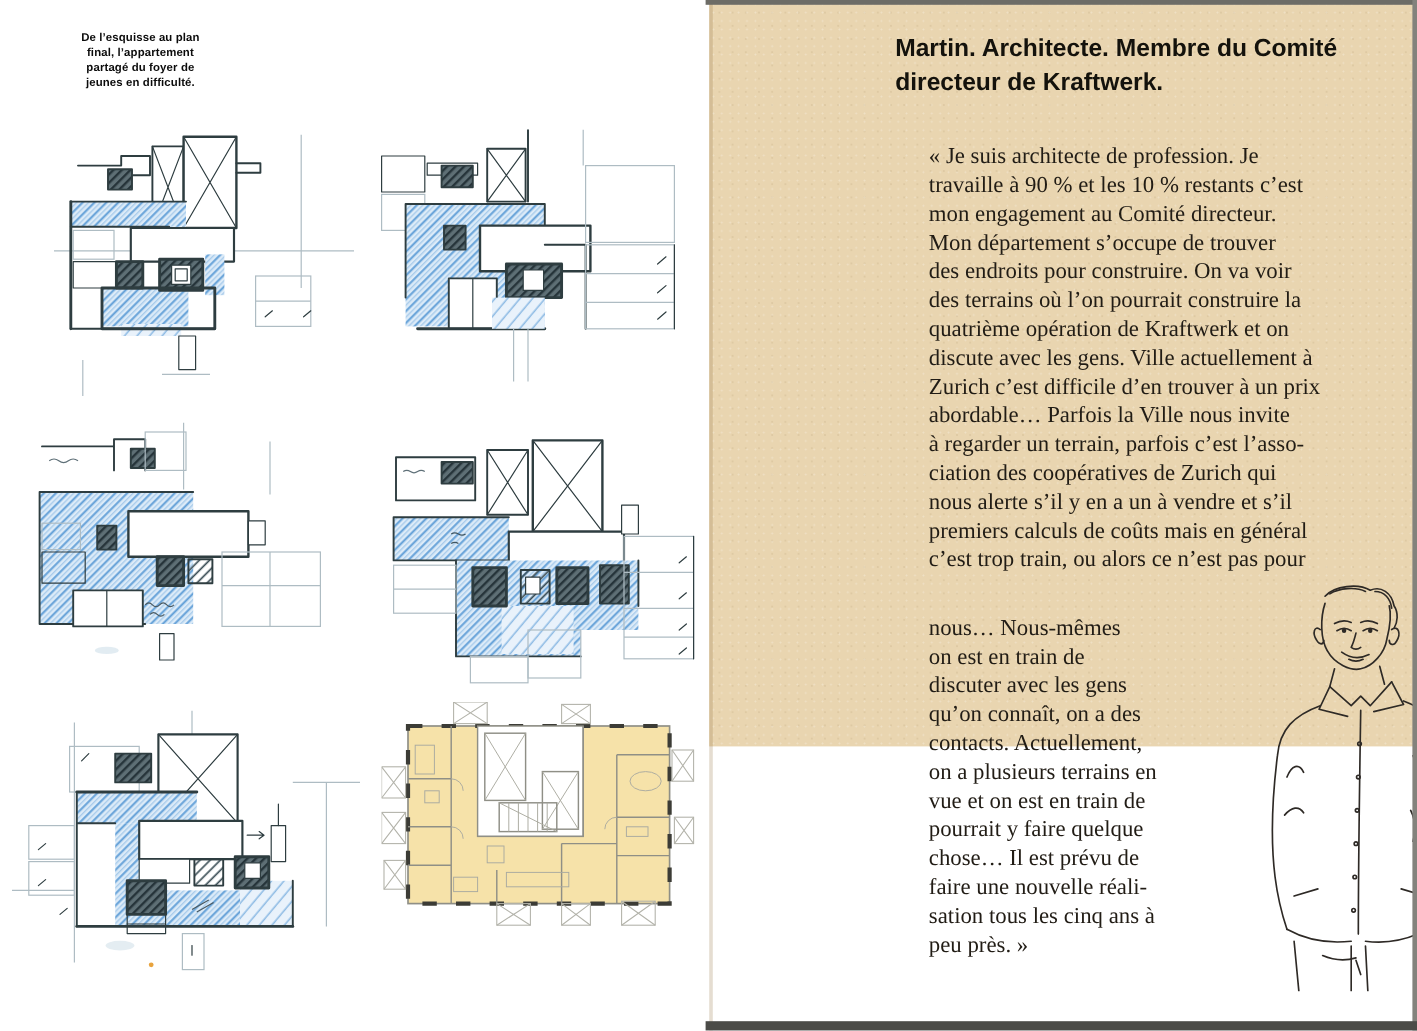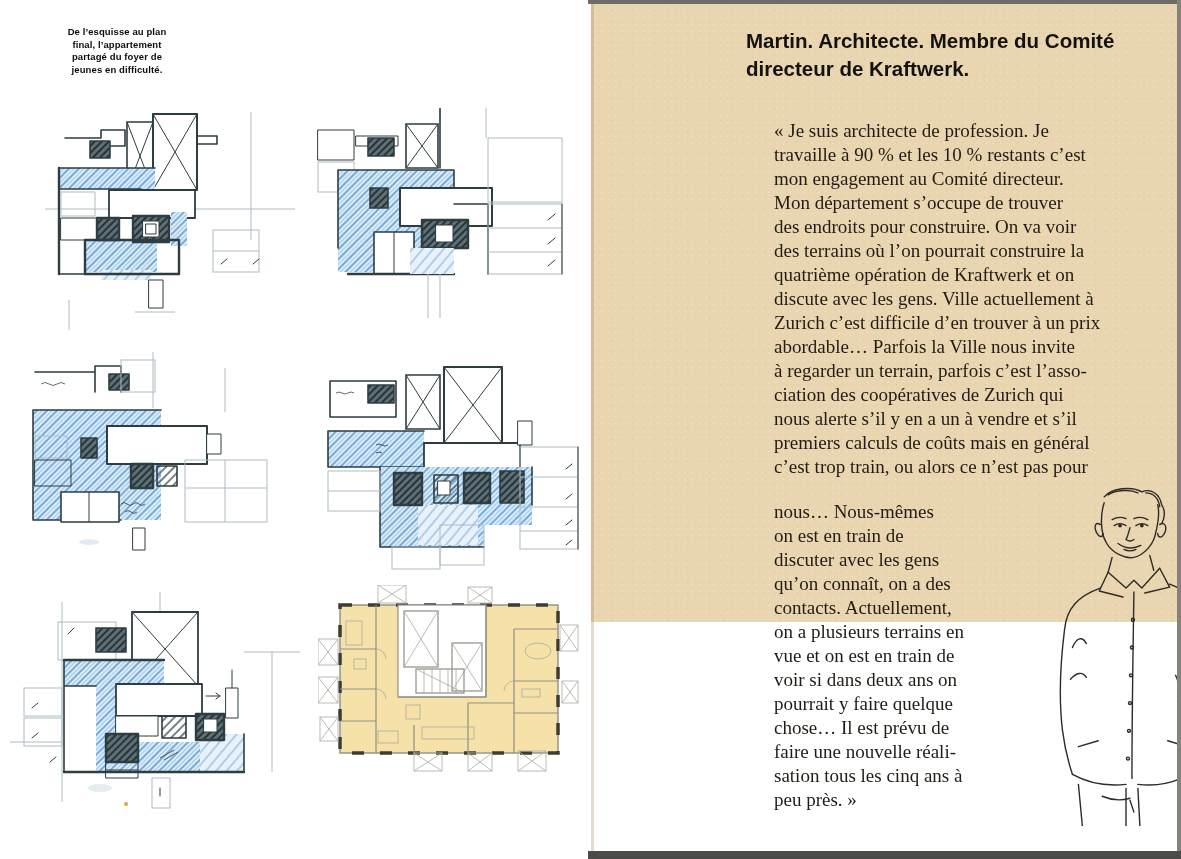--- a/index.html
+++ b/index.html
@@ -363,21 +363,20 @@
         </div>
       <div class="bottom-row" data-name="interview-bottom-row">
         <div class="col-text" data-name="interview-paragraph-wrap">
             <div data-name="body-line">nous… Nous-mêmes</div>
             <div data-name="body-line">on est en train de</div>
             <div data-name="body-line">discuter avec les gens</div>
             <div data-name="body-line">qu’on connaît, on a des</div>
             <div data-name="body-line">contacts. Actuellement,</div>
             <div data-name="body-line">on a plusieurs terrains en</div>
             <div data-name="body-line">vue et on est en train de</div>
-            <div data-name="body-line">voir si dans deux ans on</div>
             <div data-name="body-line">pourrait y faire quelque</div>
             <div data-name="body-line">chose… Il est prévu de</div>
             <div data-name="body-line">faire une nouvelle réali-</div>
             <div data-name="body-line">sation tous les cinq ans à</div>
             <div data-name="body-line">peu près. »</div>
           </div>
         <div class="portrait-box" data-name="martin-portrait-illustration">
           <svg width="168" height="345" viewBox="0 0 168 348">
             <g class="port">
               <path d="M62,16 C70,7 90,5 100,11 C109,7 118,13 120,24 C124,30 123,38 120,43"></path>

